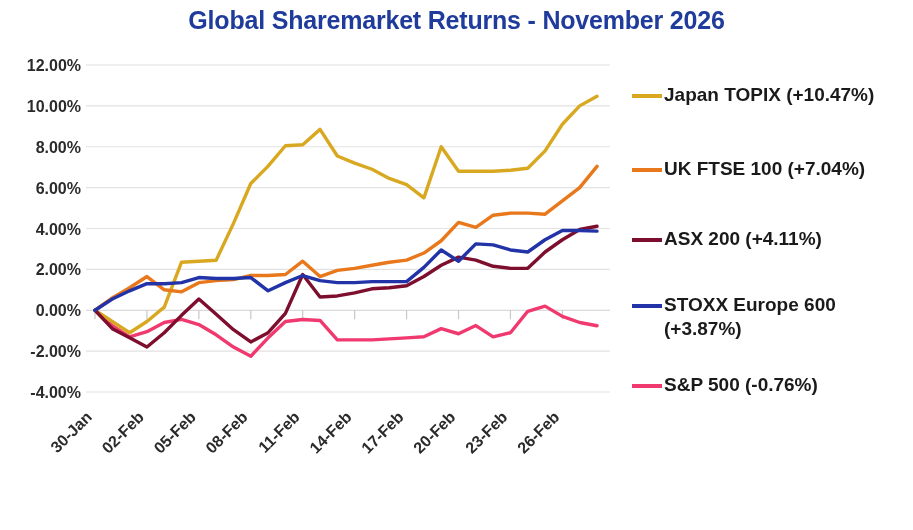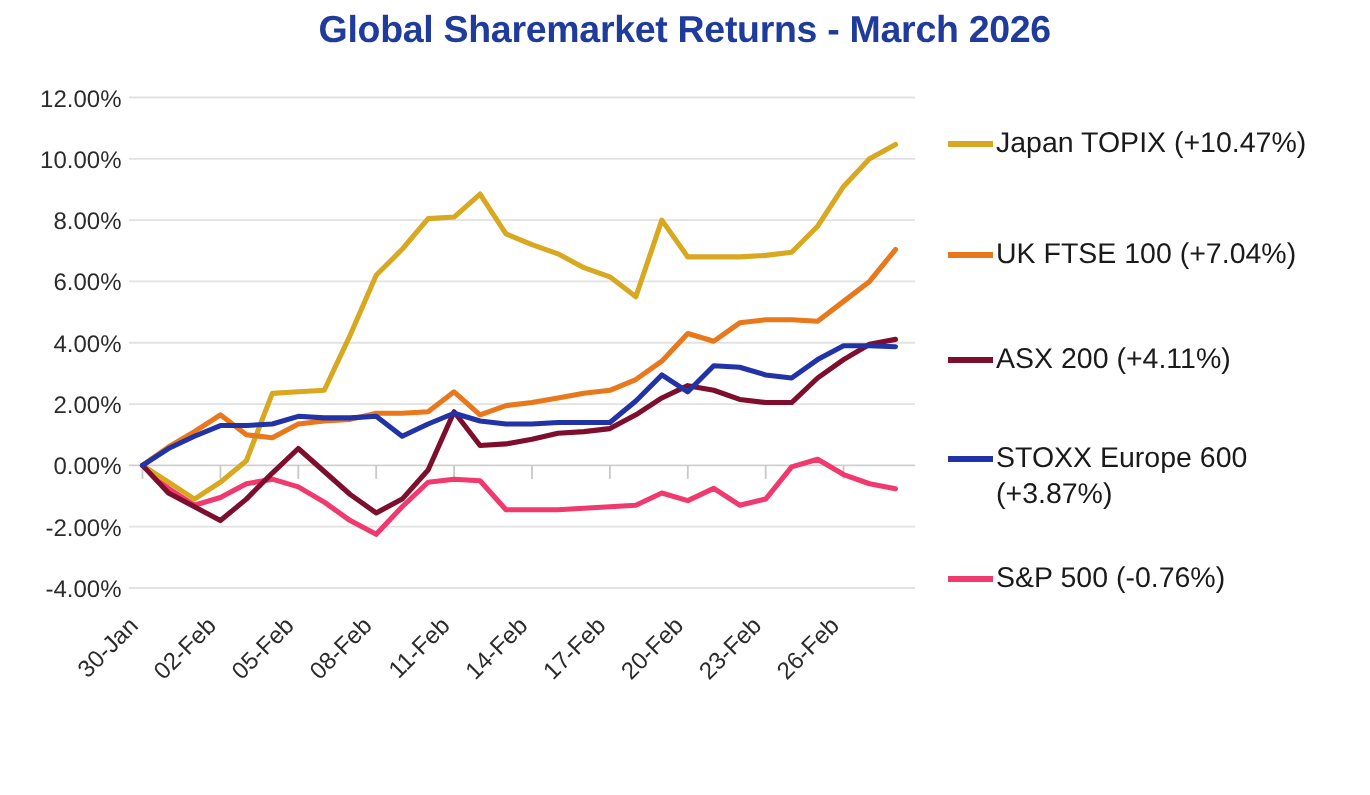--- a/index.html
+++ b/index.html
@@ -32,20 +32,21 @@
     color: #1F3B9B;
     letter-spacing: -0.2px;
     white-space: nowrap;
   }
   .plot-wrap {
     position: absolute;
     left: 0;
     top: 0;
     width: 913px;
     height: 500px;
+    font-weight: bold;
   }
   svg.plot {
     position: absolute;
     left: 0;
     top: 0;
     width: 913px;
     height: 500px;
     overflow: visible;
   }
   .ytick-label {
@@ -95,21 +96,21 @@
     font-style: italic;
     color: #111111;
     white-space: nowrap;
   }
 </style>
 </head>
 <body>
 
 <div id="root">
 
-  <div class="chart-title">Global Sharemarket Returns - March 2026</div>
+  <div class="chart-title">Global Sharemarket Returns - November 2026</div>
 
   <div class="plot-wrap">
     <svg class="plot" id="plot-svg" viewBox="0 0 913 500">
       <g id="gridlines">
           <line x1="86" y1="65" x2="610" y2="65" class="gridline"></line>
           <line x1="86" y1="105.875" x2="610" y2="105.875" class="gridline"></line>
           <line x1="86" y1="146.75" x2="610" y2="146.75" class="gridline"></line>
           <line x1="86" y1="187.625" x2="610" y2="187.625" class="gridline"></line>
           <line x1="86" y1="228.5" x2="610" y2="228.5" class="gridline"></line>
           <line x1="86" y1="269.375" x2="610" y2="269.375" class="gridline"></line>

